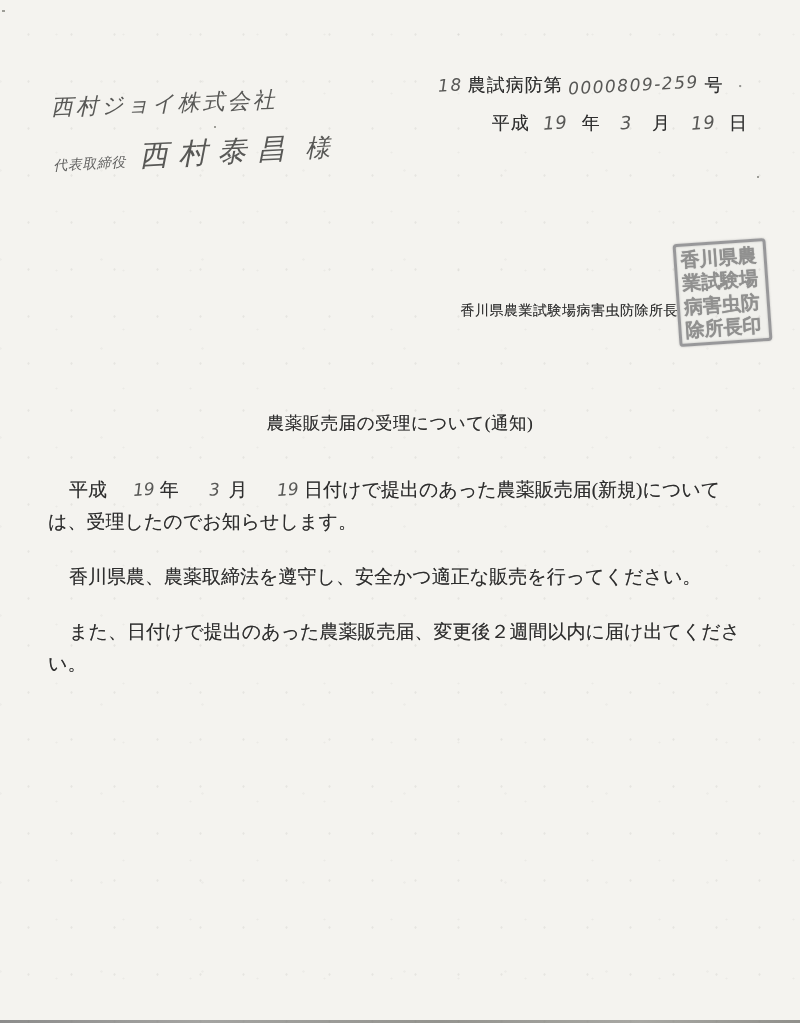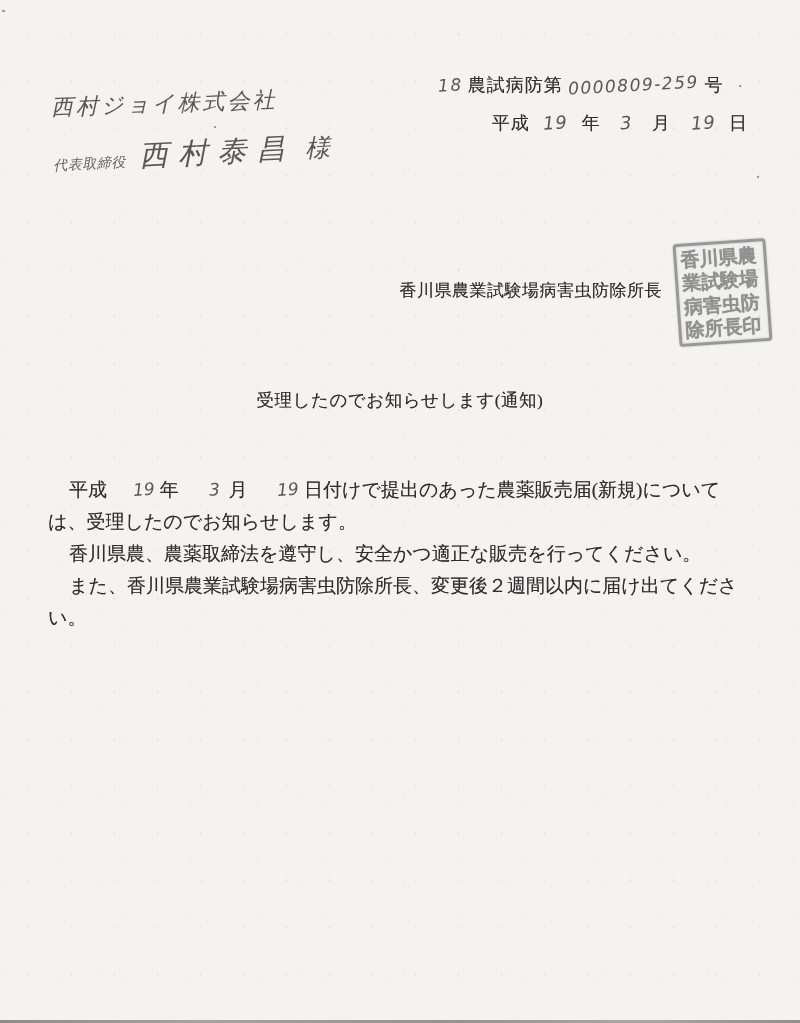--- a/index.html
+++ b/index.html
@@ -21,21 +21,21 @@
       radial-gradient(rgba(100,100,95,0.05) 1px, transparent 1.6px);
     background-size: 43px 47px, 67px 59px, 101px 89px;
     background-position: 7px 11px, 23px 5px, 51px 37px;
   }
   .scan-edge-bottom {
     position:absolute; left:0; bottom:0; width:800px; height:3px;
     background:linear-gradient(to right, #6a6a6a, #8a8a88 25%, #74746f 55%, #8f8f8a 80%, #6f6f6a);
     opacity:.75;
   }
 
-  .printed { text-shadow:0 0 0.4px rgba(40,40,40,0.5); }
+  .printed { text-shadow:0 0 0.4px rgba(40,40,40,0.5);margin-top:23px; }
 
   .hand {
     font-family:"DejaVu Sans",sans-serif;
     font-style:italic;
     color:#585856;
     font-weight:400;
   }
 
   
   .docmeta { position:absolute; top:70px; right:52px; text-align:right; }
@@ -50,22 +50,22 @@
   
   .recipient { position:absolute; top:88px; left:52px; transform:rotate(-2deg); }
   .recipient-company { font-size:22px; letter-spacing:3px; white-space:nowrap; }
   .recipient-line2 { margin-top:16px; white-space:nowrap; transform:rotate(-1deg); }
   .recipient-title { font-size:14px; letter-spacing:0.5px; margin-right:14px; color:#616160; }
   .recipient-name { font-size:29px; letter-spacing:10px; }
   .recipient-honorific { font-size:25px; margin-left:10px; }
 
   
   .sender-line {
-    position:absolute; top:279px; right:138px;
-    font-size:17px; letter-spacing:0.5px; white-space:nowrap;
+    position:absolute; top:279px; right:122px;
+    font-size:14px; letter-spacing:0.5px; white-space:nowrap;
   }
   .stamp {
     position:absolute; top:241px; left:676px;
     width:93px; height:103px;
     border:3px solid #98989a;
     border-radius:4px;
     transform:rotate(-4deg);
     display:flex; flex-direction:column; justify-content:space-around;
     padding:2px 1px;
     color:#90908f;
@@ -134,25 +134,25 @@
 
   <div class="sender-line printed">香川県農業試験場病害虫防除所長</div>
 
   <div class="stamp">
     <div class="stamp-row">香川県農</div>
     <div class="stamp-row">業試験場</div>
     <div class="stamp-row">病害虫防</div>
     <div class="stamp-row">除所長印</div>
   </div>
 
-  <div class="subject printed">受理したのでお知らせします(通知)</div>
+  <div class="subject printed">農薬販売届の受理について(通知)</div>
 
   <div class="body-text">
     <p><span class="printed">平成</span><span class="g4"></span><span class="hand hand-num">19</span><span class="g4"></span><span class="printed">年</span><span class="g8"></span><span class="hand hand-num">3</span><span class="g8"></span><span class="printed">月</span><span class="g8"></span><span class="hand hand-num">19</span><span class="g4"></span><span class="printed">日付けで提出のあった農薬販売届(新規)については、受理したのでお知らせします。</span></p>
     <p class="printed">香川県農、農薬取締法を遵守し、安全かつ適正な販売を行ってください。</p>
-    <p class="printed">また、香川県農業試験場病害虫防除所長、変更後２週間以内に届け出てください。</p>
+    <p class="printed">また、日付けで提出のあった農薬販売届、変更後２週間以内に届け出てください。</p>
   </div>
 
   <div class="speck s1"></div>
   <div class="speck s2"></div>
   <div class="speck s3"></div>
   <div class="scan-edge-bottom"></div>
 </div>
 
 </body></html>

